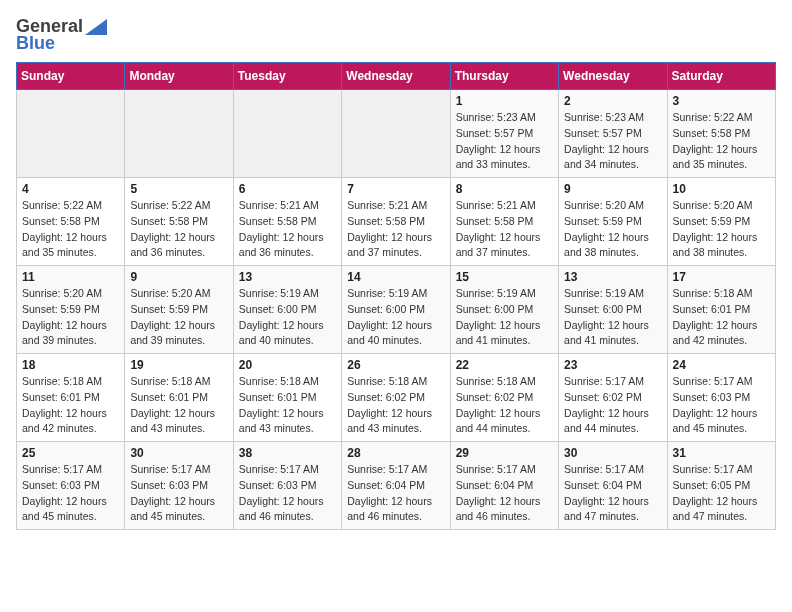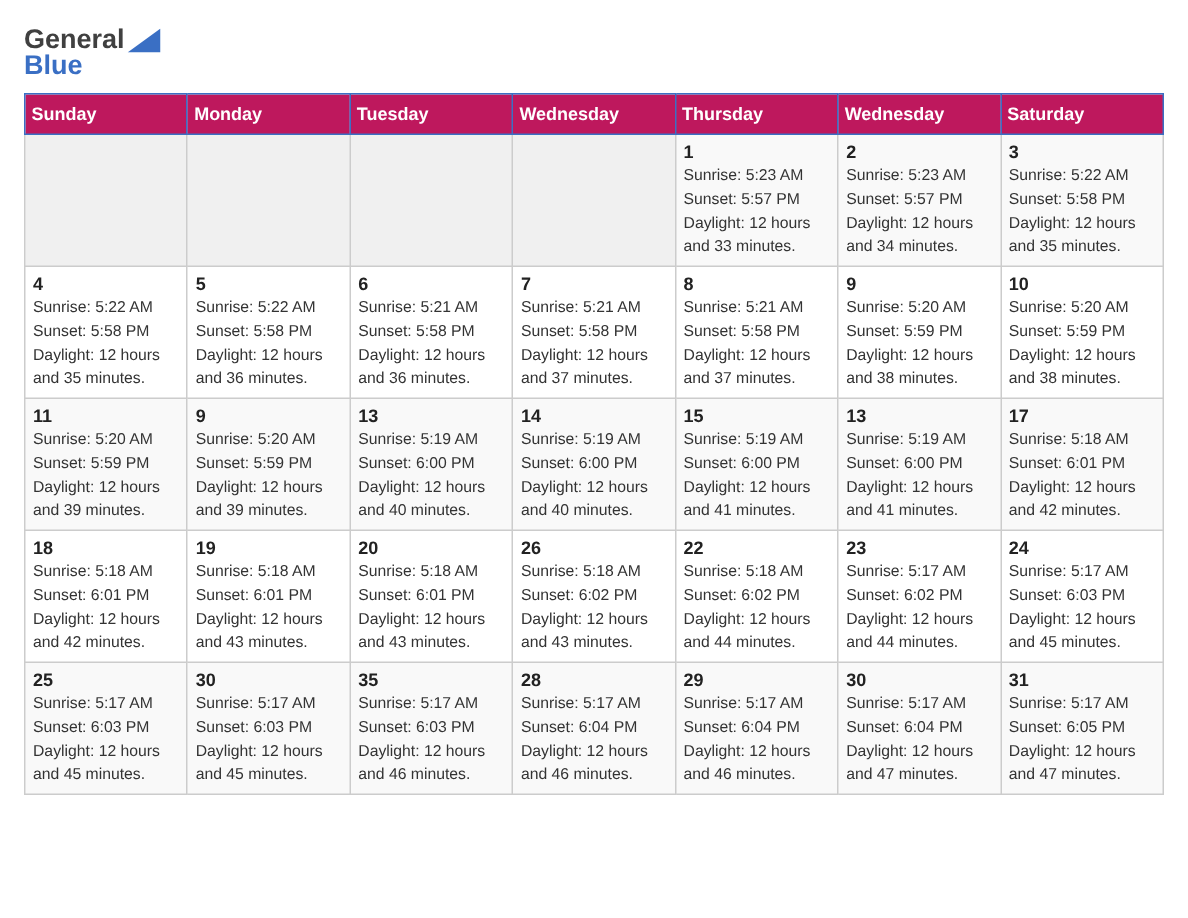--- a/index.html
+++ b/index.html
@@ -297,21 +297,21 @@
 and 45 minutes.</div>
         </td>
         <td>
           <span class="day-number">30</span>
           <div class="day-info" style="white-space: pre-line;">Sunrise: 5:17 AM
 Sunset: 6:03 PM
 Daylight: 12 hours
 and 45 minutes.</div>
         </td>
         <td>
-          <span class="day-number">35</span>
+          <span class="day-number">38</span>
           <div class="day-info" style="white-space: pre-line;">Sunrise: 5:17 AM
 Sunset: 6:03 PM
 Daylight: 12 hours
 and 46 minutes.</div>
         </td>
         <td>
           <span class="day-number">28</span>
           <div class="day-info" style="white-space: pre-line;">Sunrise: 5:17 AM
 Sunset: 6:04 PM
 Daylight: 12 hours

